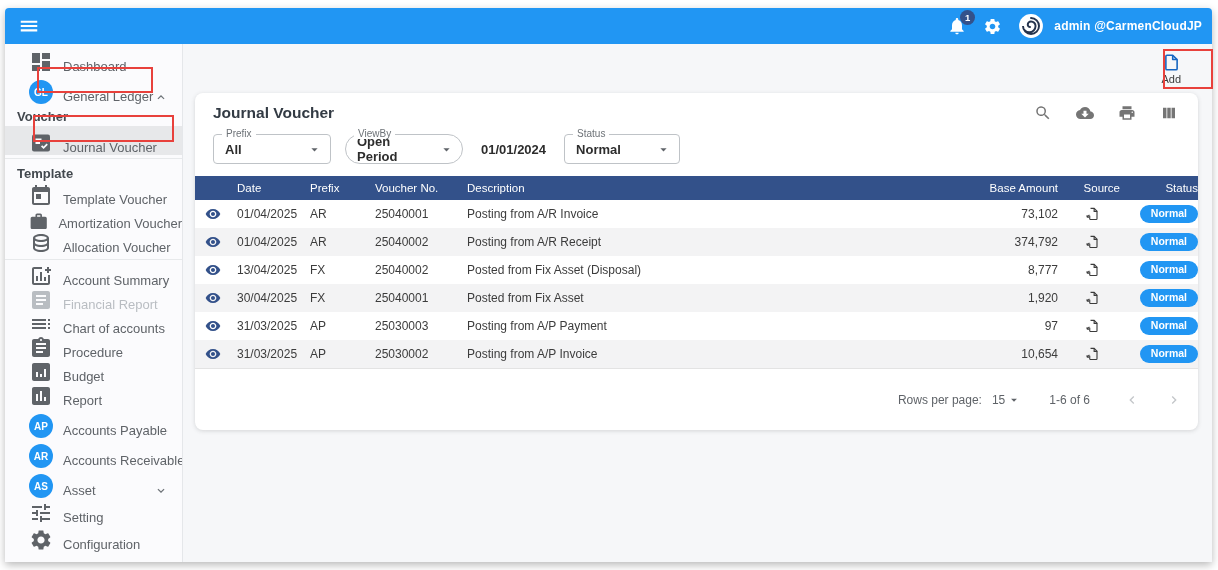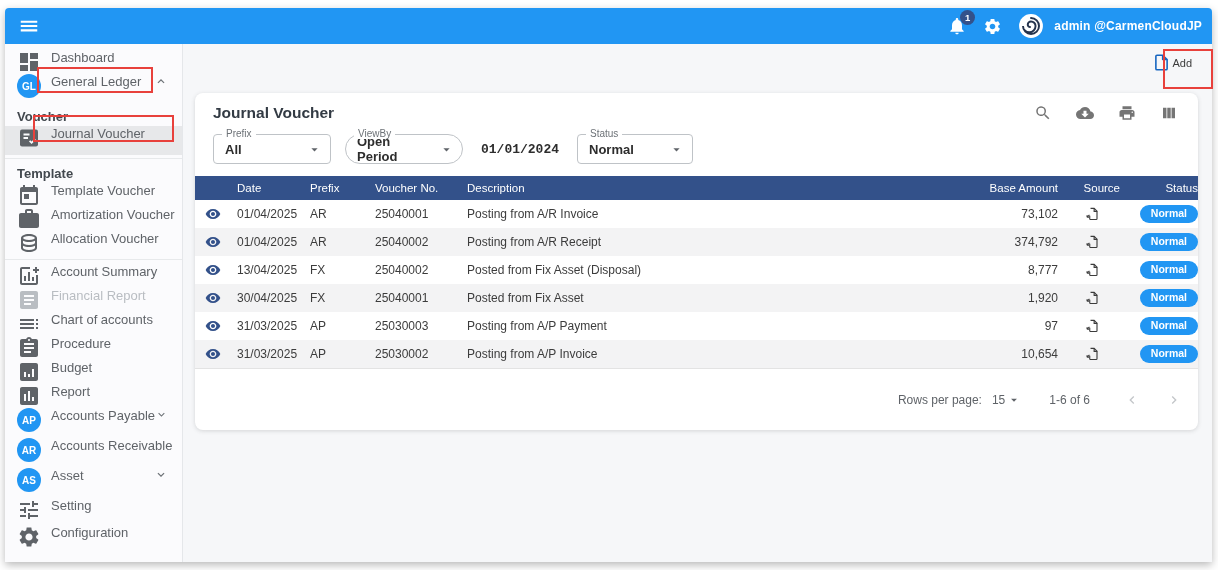--- a/index.html
+++ b/index.html
@@ -18,55 +18,55 @@
   .tb-gear { width:19px; height:19px; color:#fff; }
   .tb-avatar { width:26px; height:26px; }
   .tb-user { color:#fff; font-size:12px; font-weight:700; letter-spacing:.2px; margin-left:-6px; }
 
   
   .body { display:flex; height:518px; }
   .sidebar { width:178px; background:#fbfbfd; border-right:1px solid #e5e7ea; padding-top:6px; overflow:hidden; }
   .main { flex:1; background:#f6f7f9; position:relative; }
 
   
-  .s-item { display:flex; align-items:flex-start; height:24px; padding-left:12px; cursor:pointer; color:#5f6368; }
+  .s-item { display:flex; align-items:flex-end; height:24px; padding-left:24px; cursor:pointer; color:#5f6368; }
   .s-item.tall { height:30px; }
   .s-item.sel { height:29px; background:#e7e8ea; }
   .s-item.disabled { color:#b9bdc2; }
   .s-ic { width:24px; display:flex; justify-content:center; color:#5f6368; }
   .s-item.disabled .s-ic { color:#b9bdc2; }
   .s-label { margin-left:10px; font-size:13px; white-space:nowrap; }
   .s-avatar { width:24px; height:24px; border-radius:50%; background:#2196f3; color:#fff; font-size:10px; font-weight:700;
               display:flex; align-items:center; justify-content:center; flex:0 0 24px; }
   .s-chev { margin-left:auto; margin-right:14px; width:14px; height:14px; color:#6d7277; }
   .s-section { height:22px; display:flex; align-items:flex-end; padding:0 0 2px 12px; font-size:13px; font-weight:700; color:#42484e; }
   .s-section.bordered { border-top:1px solid #e7e9eb; margin-top:3px; height:25px; }
   .s-divider { border-top:1px solid #e7e9eb; margin:4px 0; }
 
   
-  .add-action { position:absolute; top:9px; right:20px; display:flex; flex-direction:row; align-items:center; gap:1px; cursor:pointer; }
+  .add-action { position:absolute; top:9px; right:31px; display:flex; flex-direction:column; align-items:center; gap:1px; cursor:pointer; }
   .add-action .ic { width:19px; height:19px; }
   .add-label { font-size:11px; color:#3c3c3c; }
 
   
   .card { position:absolute; left:12px; right:14px; top:49px; height:337px; background:#fff; border-radius:8px;
           box-shadow:0 1px 4px rgba(60,64,67,.18); display:flex; flex-direction:column; overflow:hidden; }
   .card-head { display:flex; align-items:center; justify-content:space-between; padding:11px 20px 2px 18px; }
   .card-title { font-size:15.5px; font-weight:700; color:#333b44; }
   .card-tools { display:flex; align-items:center; gap:24px; color:#757575; }
   .card-tools .ic { width:18px; height:18px; cursor:pointer; }
 
   .filters { display:flex; align-items:center; gap:14px; padding:10px 18px 12px; }
   .mselect { position:relative; height:30px; border:1px solid #bfc3c7; border-radius:4px; display:flex; align-items:center;
              padding:0 8px 0 11px; background:#fff; cursor:pointer; }
   .mselect .flabel { position:absolute; top:-7px; left:8px; background:#fff; padding:0 4px; font-size:10px; color:#6d7277; }
   .mselect .fvalue { font-size:13px; font-weight:700; color:#2d2d2d; flex:1; }
   .mselect .ic { width:15px; height:15px; color:#5f6368; margin-left:6px; }
   .w-prefix { width:118px; } .w-viewby { width:118px;border-radius:15px; } .w-status { width:116px; }
-  .fdate { font-size:13px; font-weight:700; color:#2d2d2d; margin:0 4px;font-family:Liberation Mono, monospace; }
+  .fdate { font-size:13px; font-weight:700; color:#2d2d2d; margin:0 4px; }
 
   
   .tgrid { display:grid; grid-template-columns:42px 73px 65px 92px 1fr 112px 56px 78px; align-items:center; }
   .thead { background:#33518a; color:#fff; height:24px; font-size:11.5px; font-weight:400; }
   .trow { height:28px; font-size:12px; color:#3c3c3c; cursor:pointer; }
   .trow.alt { background:#f3f3f4; }
   .c-r { text-align:right; padding-right:6px; }
   .c-c { text-align:right; }
   .eye-btn { display:flex; justify-content:center; padding-right:6px; color:#33518a; cursor:pointer; }
   .eye-btn .ic { width:16px; height:16px; }

